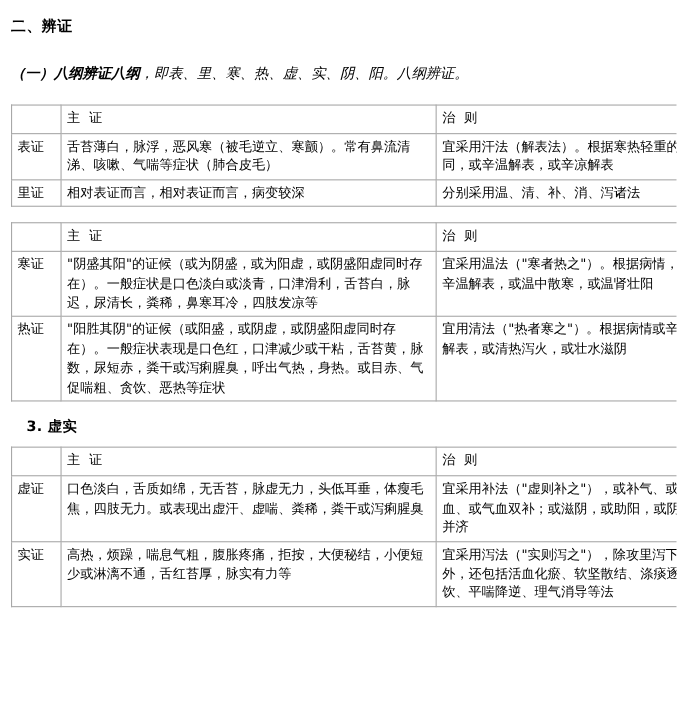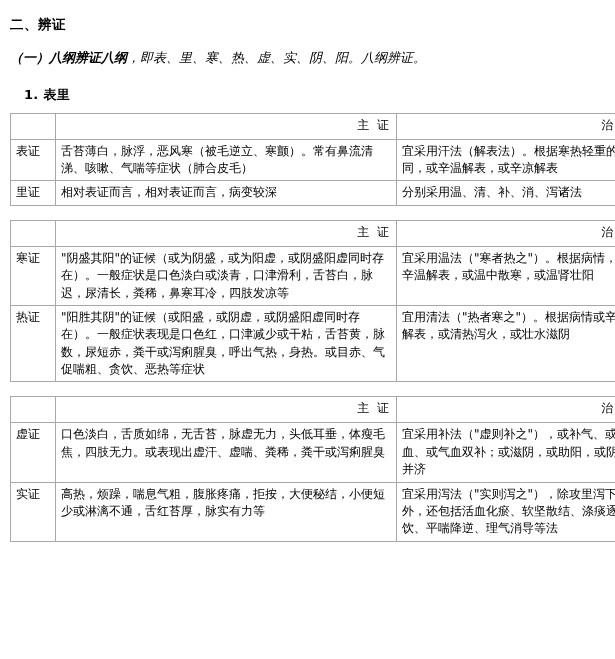--- a/index.html
+++ b/index.html
@@ -16,21 +16,21 @@
     line-height: 1.5;
   }
   .page {
     width: 615px;
     box-sizing: border-box;
     padding: 8px 6px 10px 6px;
   }
   .h2 {
     font-weight: bold;
     font-size: 13.5px;
-    margin: 6px 0 14px 4px;
+    margin: 6px 0 24px 4px;
     letter-spacing: 0.5px;
   }
   .para {
     font-size: 13px;
     margin: 0 0 16px 4px;
     line-height: 1.6;
     font-style: italic;
   }
   .para .bold {
     font-weight: bold;
@@ -59,40 +59,35 @@
     width: 34px;
     text-align: left;
     vertical-align: middle;
     padding: 3px 2px;
   }
   td.col-head-blank {
     height: 19px;
   }
   .colh {
     letter-spacing: 2px;
-    text-align: right;
   }
   td.c1 { width: 330px; }
   td.c2 { width: 233px; }
 </style>
 </head>
 <body>
 
 <div class="page">
 
   <div class="h2">二、辨证</div>
 
   <div class="para">
     <span class="bold">（一）八纲辨证</span><span class="bold">八纲</span><span>，即表、里、寒、热、虚、实、阴、阳。八纲辨证。</span>
   </div>
 
-  <div class="h3">
-    <span>1.</span>
-    <span>表里</span>
-  </div>
   <table class="grid">
     <tbody>
       <tr>
         <td class="rowlabel col-head-blank"></td>
         <td class="c1 colh">主 证</td>
         <td class="c2 colh">治 则</td>
       </tr>
       <tr>
         <td class="rowlabel">表证</td>
         <td class="c1">舌苔薄白，脉浮，恶风寒（被毛逆立、寒颤）。常有鼻流清涕、咳嗽、气喘等症状（肺合皮毛）</td>
@@ -119,20 +114,24 @@
         <td class="c2">宜采用温法（"寒者热之"）。根据病情，或辛温解表，或温中散寒，或温肾壮阳</td>
       </tr>
       <tr>
         <td class="rowlabel">热证</td>
         <td class="c1">"阳胜其阴"的证候（或阳盛，或阴虚，或阴盛阳虚同时存在）。一般症状表现是口色红，口津减少或干粘，舌苔黄，脉数，尿短赤，粪干或泻痢腥臭，呼出气热，身热。或目赤、气促喘粗、贪饮、恶热等症状</td>
         <td class="c2">宜用清法（"热者寒之"）。根据病情或辛凉解表，或清热泻火，或壮水滋阴</td>
       </tr>
     </tbody>
   </table>
 
+  <div class="h3">
+    <span>3.</span>
+    <span>虚实</span>
+  </div>
   <table class="grid">
     <tbody>
       <tr>
         <td class="rowlabel col-head-blank"></td>
         <td class="c1 colh">主 证</td>
         <td class="c2 colh">治 则</td>
       </tr>
       <tr>
         <td class="rowlabel">虚证</td>
         <td class="c1">口色淡白，舌质如绵，无舌苔，脉虚无力，头低耳垂，体瘦毛焦，四肢无力。或表现出虚汗、虚喘、粪稀，粪干或泻痢腥臭</td>

